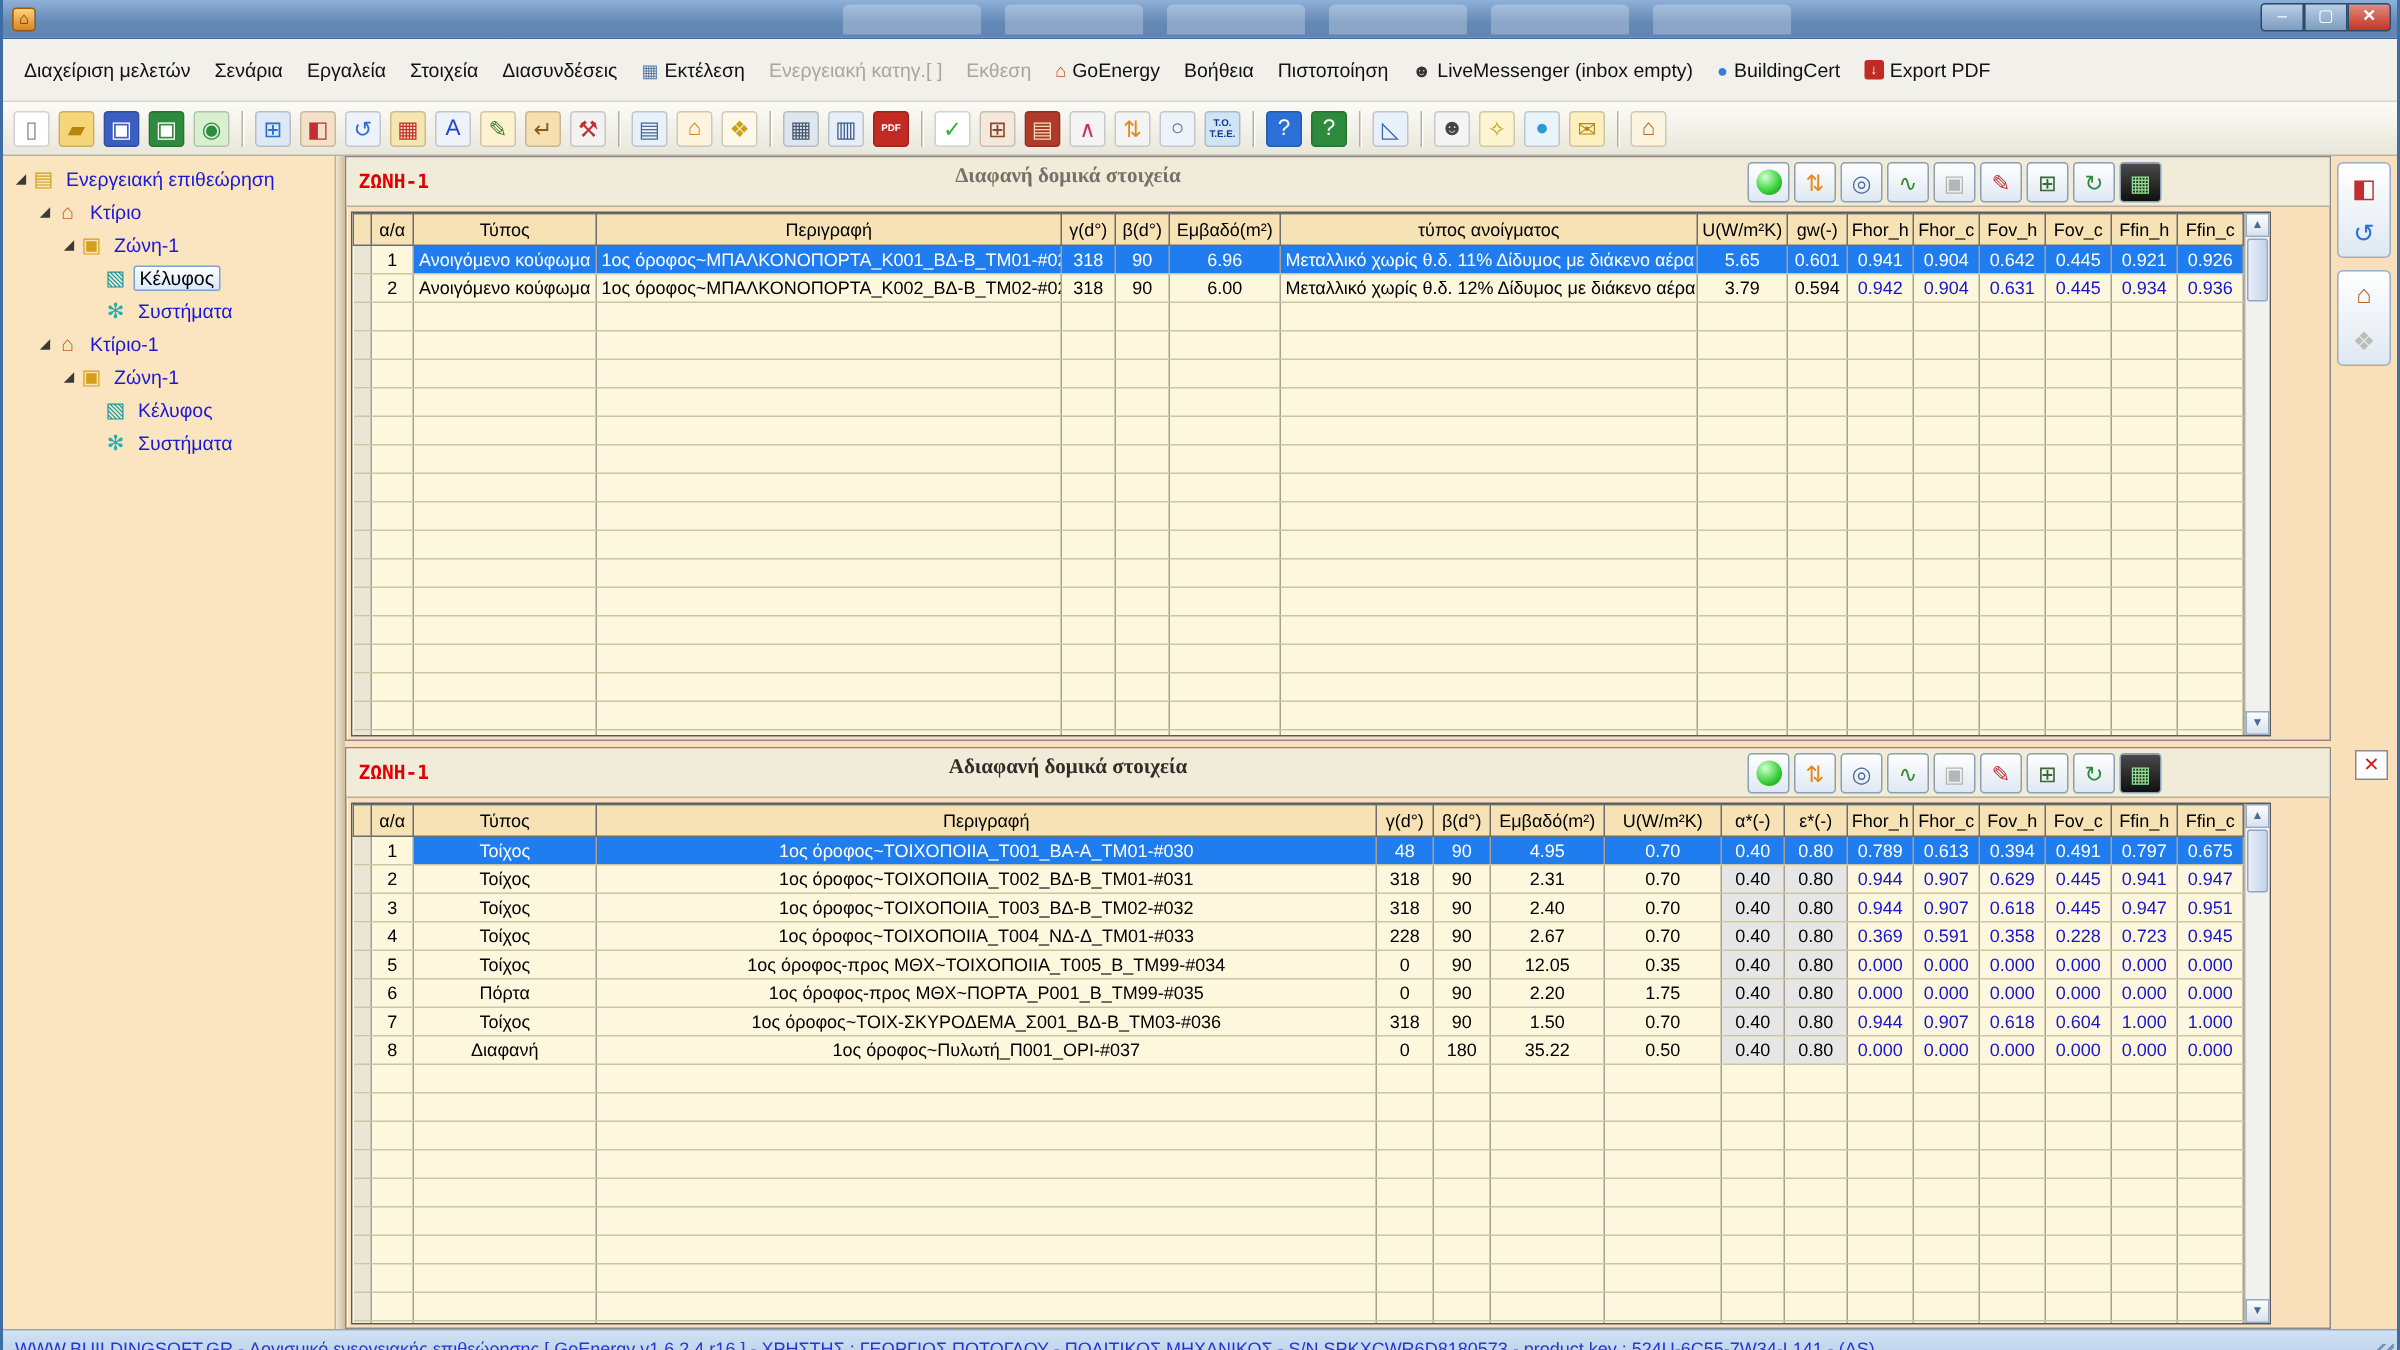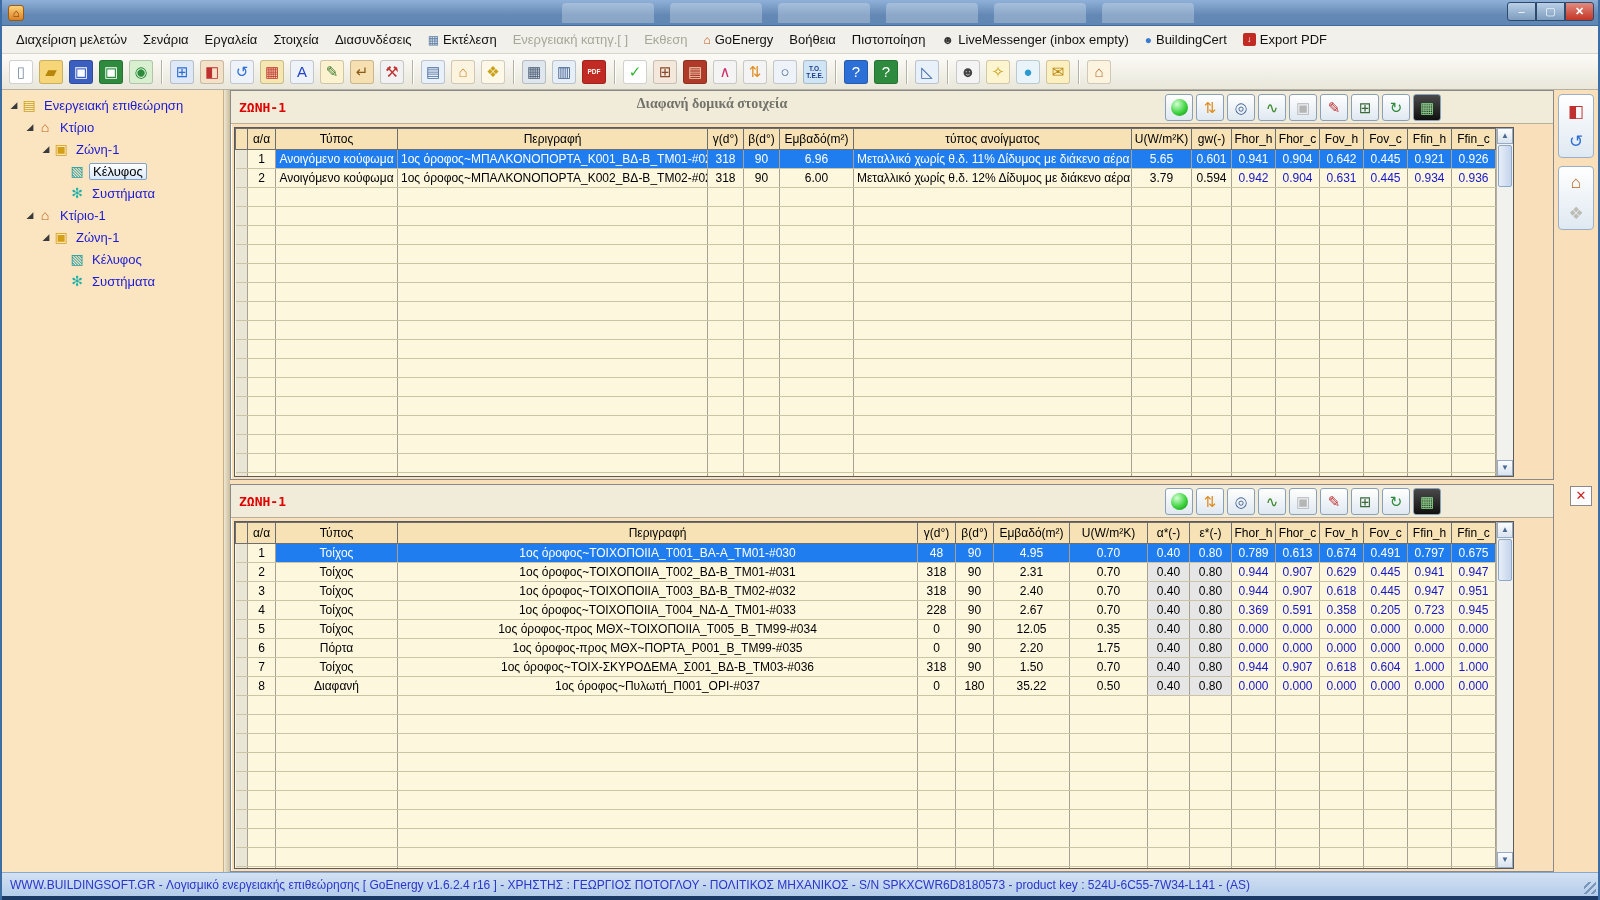--- a/index.html
+++ b/index.html
@@ -11,21 +11,21 @@
   .app-icon{width:16px;height:16px;margin-right:5px;background:linear-gradient(#ffd27a,#d98324);border-radius:3px;border:1px solid #9a5a12;color:#7a2a08;font-size:11px;line-height:14px;text-align:center;}
   .title-text{color:#fff;font-size:12px;text-shadow:0 1px 2px rgba(0,0,0,.55);white-space:nowrap;overflow:hidden;max-width:980px;}
   .ghost-tabs{position:absolute;left:560px;top:3px;height:20px;display:flex;gap:16px;}
   .ghost-tab{width:92px;height:20px;background:rgba(255,255,255,.26);border-radius:4px 4px 0 0;}
   .win-controls{position:absolute;right:4px;top:2px;display:flex;}
   .wc{width:29px;height:19px;border:1px solid #2d4a6b;color:#fff;font-size:11px;line-height:17px;text-align:center;background:linear-gradient(#b9cfe6,#7d9cbf);}
   .wc.min{border-radius:3px 0 0 3px;}
   .wc.close{background:linear-gradient(#e08b7f,#c43525);border-radius:0 3px 3px 0;font-weight:bold;}
 
   
-  .menubar{height:28px;background:#f1f0ea;border-bottom:1px solid #d8d6c8;display:flex;align-items:center;padding:0 6px;font-size:13px;color:#111;}
+  .menubar{height:42px;background:#f1f0ea;border-bottom:1px solid #d8d6c8;display:flex;align-items:center;padding:0 6px;font-size:13px;color:#111;}
   .menu-item{padding:2px 8px;display:flex;align-items:center;gap:4px;white-space:nowrap;cursor:default;}
   .menu-item.disabled{color:#a8a69a;}
   .mi-glyph{font-size:12px;line-height:12px;}
   .mi-box{font-size:9px;line-height:13px;width:13px;height:13px;text-align:center;border-radius:2px;color:#fff;}
 
   
   .toolbar{height:36px;background:linear-gradient(#fcfbf7,#e9e7da);border-bottom:1px solid #b5b2a5;display:flex;align-items:center;padding:0 4px;}
   .tb-btn{width:28px;height:28px;margin:0 1px;border:1px solid transparent;border-radius:3px;display:flex;align-items:center;justify-content:center;}
   .tb-ic{width:24px;height:24px;border-radius:3px;display:flex;align-items:center;justify-content:center;font-size:15px;border:1px solid rgba(0,0,0,.18);}
   .tb-ic.small{font-size:6.5px;white-space:pre;line-height:7px;font-weight:bold;text-align:center;}
@@ -726,20 +726,21 @@
               <div class="sb-thumb"></div>
               <div class="sb-track"></div>
               <div class="sb-arrow">▼</div>
             </div>
           </div>
       </div>
 
       <div class="panel" id="panel1" style="top:394px;bottom:0;">
         <div class="panel-hdr">
           <span class="zone-label">ΖΩΝΗ-1</span>
+          <span class="panel-title" id="ptitle1" style="color: rgb(46, 46, 40);">Αδιαφανή δομικά στοιχεία</span>
           <span class="pnl-buttons" id="pbtns1">
               <div class="pbtn">
                 <span class="sphere"></span>
               </div>
               <div class="pbtn">
                 <span style="color: rgb(224, 138, 26);">⇅</span>
               </div>
               <div class="pbtn">
                 <span style="color: rgb(74, 106, 154);">◎</span>
               </div>
@@ -810,21 +811,21 @@
                   <td class="sel">Τοίχος</td>
                   <td class="sel">1ος όροφος~ΤΟΙΧΟΠΟΙΙΑ_Τ001_ΒΑ-Α_ΤΜ01-#030</td>
                   <td class="sel">48</td>
                   <td class="sel">90</td>
                   <td class="sel">4.95</td>
                   <td class="sel">0.70</td>
                   <td class="cell-gray sel">0.40</td>
                   <td class="cell-gray sel">0.80</td>
                   <td class="val-blue sel">0.789</td>
                   <td class="val-blue sel">0.613</td>
-                  <td class="val-blue sel">0.674</td>
+                  <td class="val-blue sel">0.394</td>
                   <td class="val-blue sel">0.491</td>
                   <td class="val-blue sel">0.797</td>
                   <td class="val-blue sel">0.675</td>
                 </tr>
                 <tr>
                   <td class="rowhdr"></td>
                   <td class="num">2</td>
                   <td>Τοίχος</td>
                   <td>1ος όροφος~ΤΟΙΧΟΠΟΙΙΑ_Τ002_ΒΔ-Β_ΤΜ01-#031</td>
                   <td>318</td>
@@ -865,21 +866,21 @@
                   <td>1ος όροφος~ΤΟΙΧΟΠΟΙΙΑ_Τ004_ΝΔ-Δ_ΤΜ01-#033</td>
                   <td>228</td>
                   <td>90</td>
                   <td>2.67</td>
                   <td>0.70</td>
                   <td class="cell-gray">0.40</td>
                   <td class="cell-gray">0.80</td>
                   <td class="val-blue">0.369</td>
                   <td class="val-blue">0.591</td>
                   <td class="val-blue">0.358</td>
-                  <td class="val-blue">0.205</td>
+                  <td class="val-blue">0.228</td>
                   <td class="val-blue">0.723</td>
                   <td class="val-blue">0.945</td>
                 </tr>
                 <tr>
                   <td class="rowhdr"></td>
                   <td class="num">5</td>
                   <td>Τοίχος</td>
                   <td>1ος όροφος-προς ΜΘΧ~ΤΟΙΧΟΠΟΙΙΑ_Τ005_Β_ΤΜ99-#034</td>
                   <td>0</td>
                   <td>90</td>

